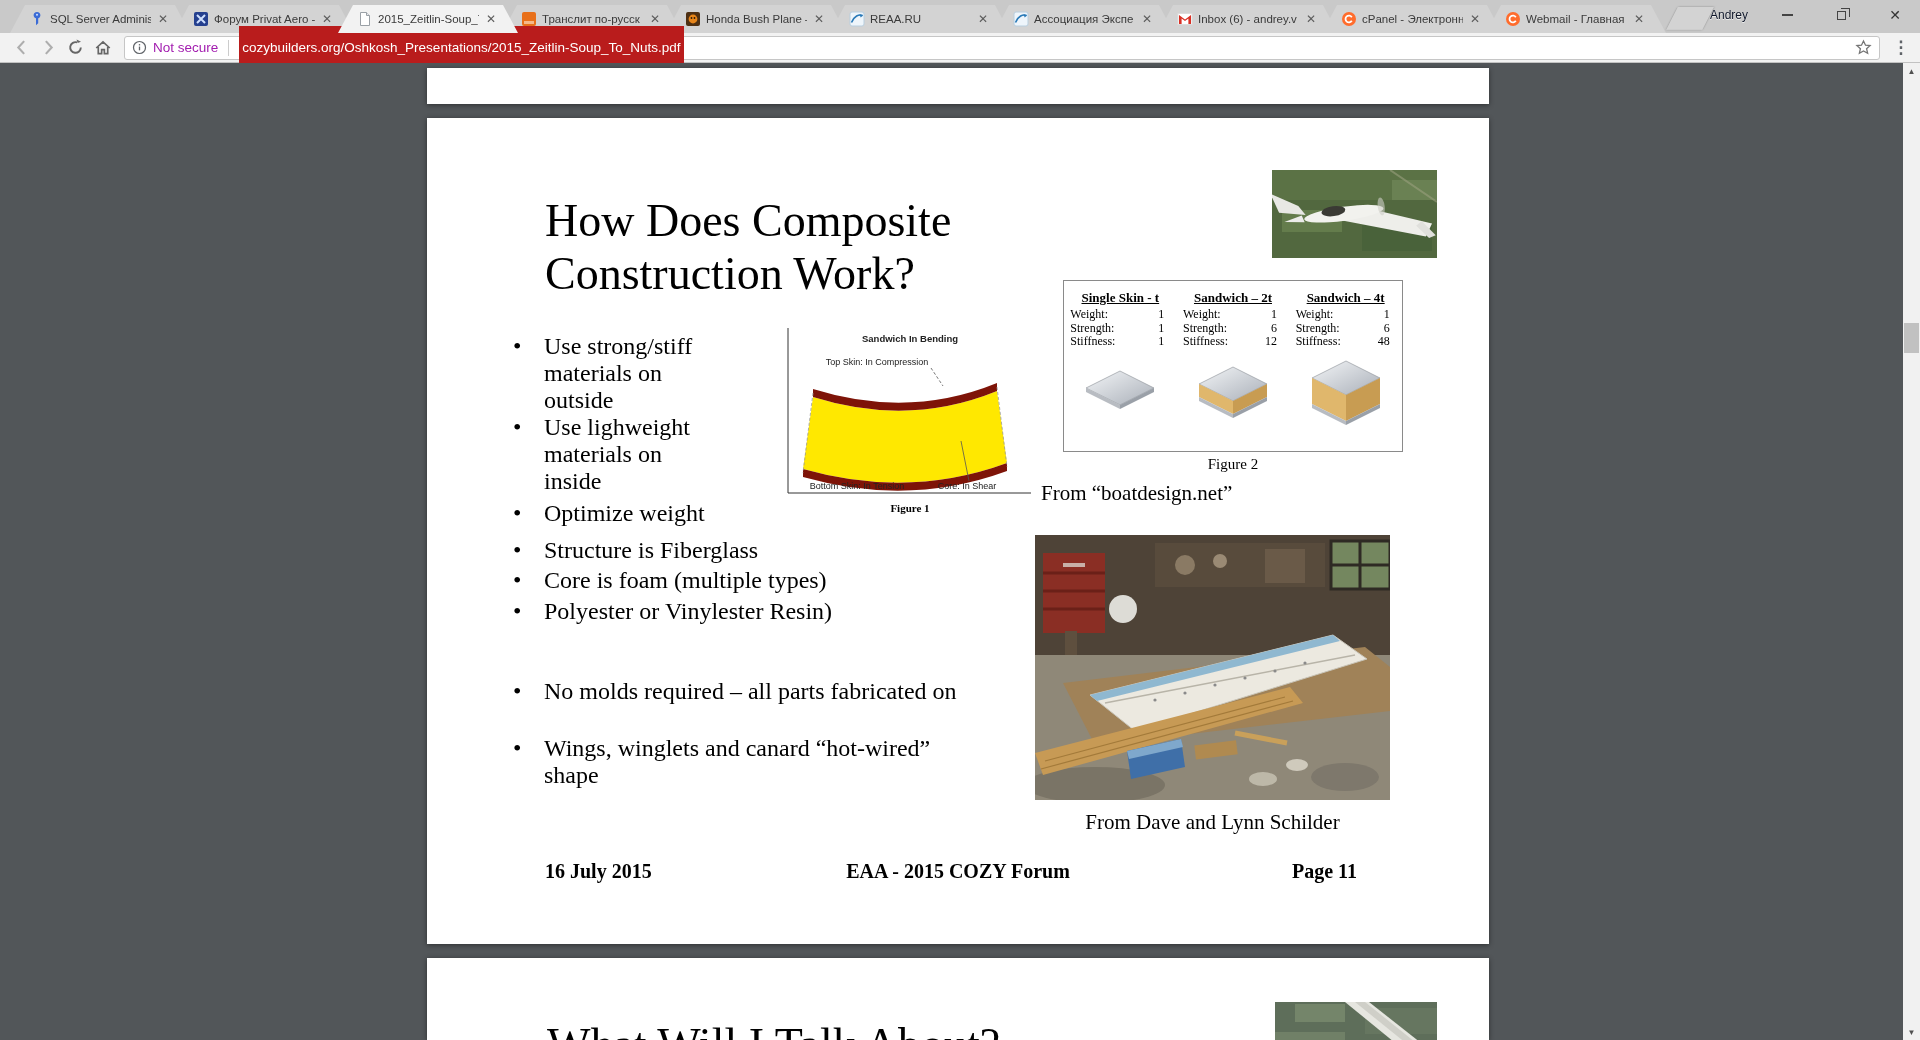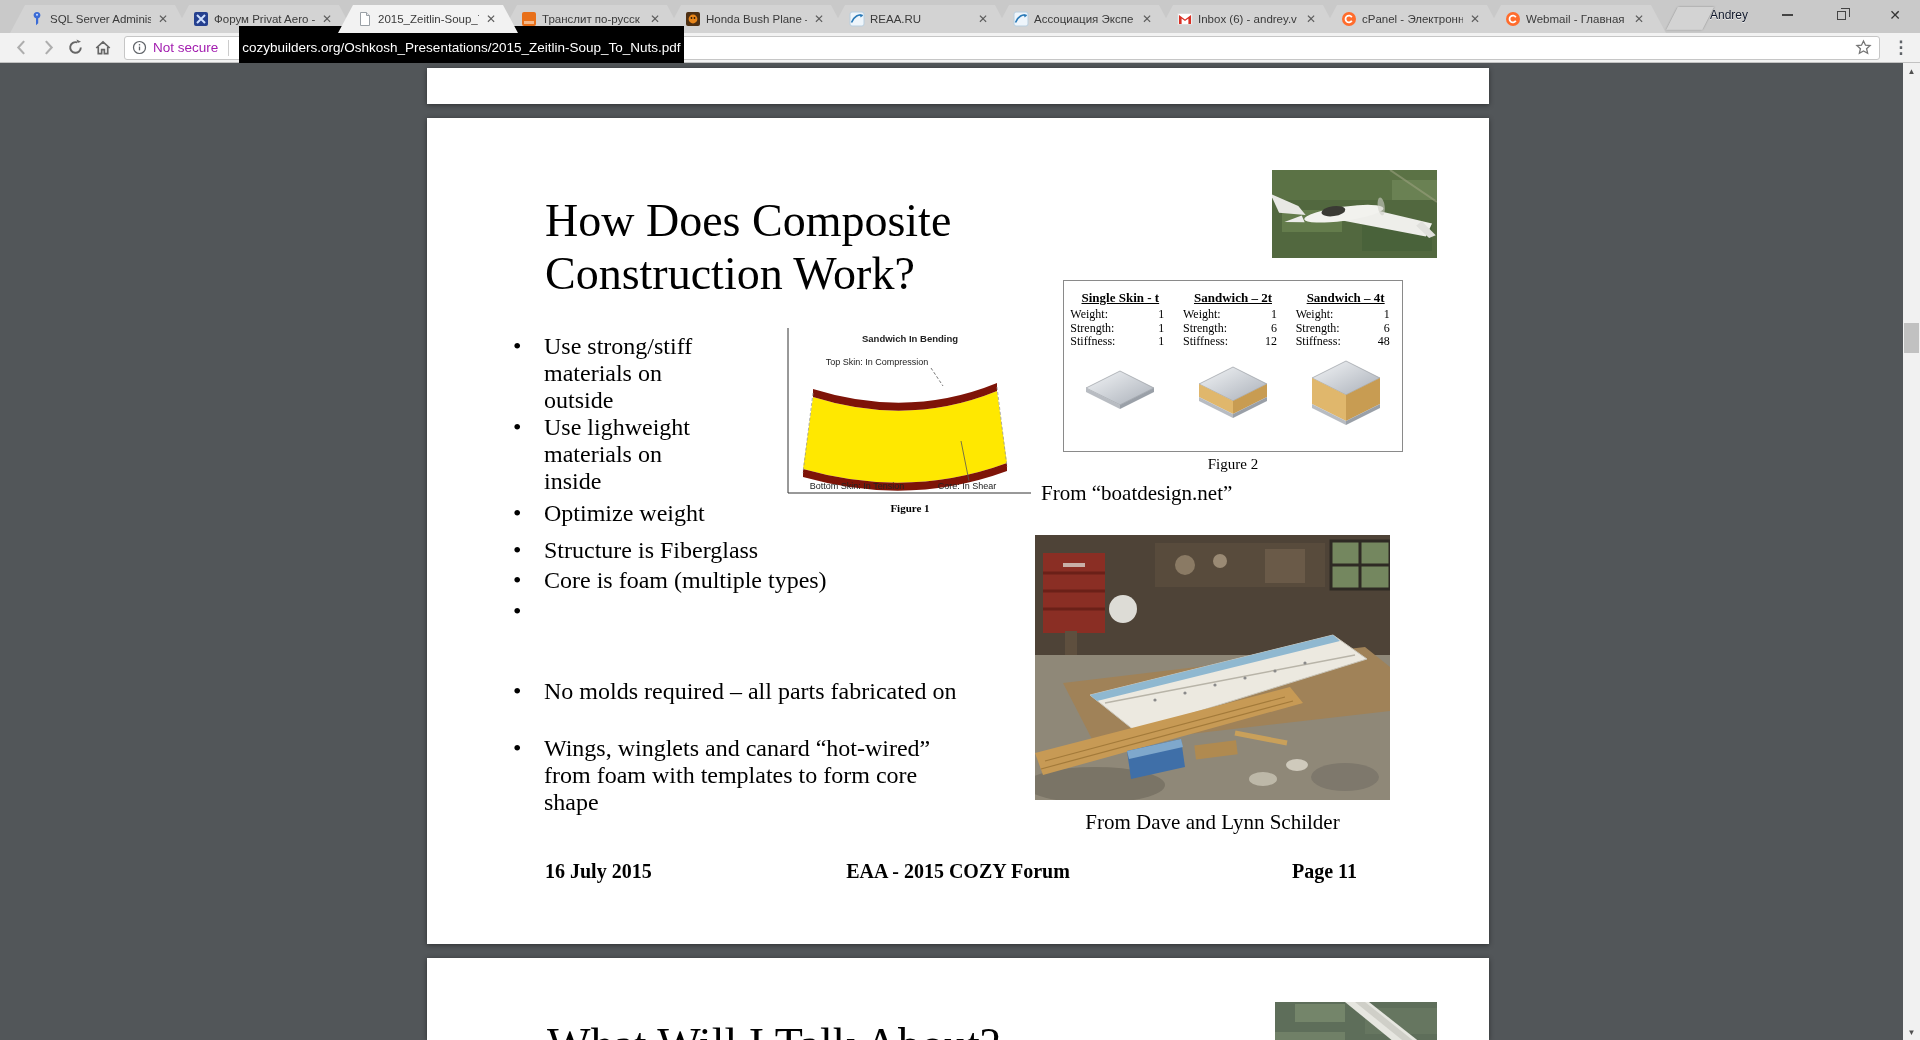--- a/index.html
+++ b/index.html
@@ -30,21 +30,21 @@
   .glyph-close { font-size:14px; color:#333; line-height:1; }
 
   
   .toolbar { position:absolute; top:33px; left:0; width:1920px; height:30px; background:#f2f2f2;
              border-bottom:1px solid #c2c2c2; display:flex; align-items:center; padding:0 4px 0 8px; }
   .navbtn { width:27px; height:27px; display:flex; align-items:center; justify-content:center; }
   .omnibox { flex:1; height:24px; margin:0 6px 0 8px; background:#fff; border:1px solid #c6c6c6; border-radius:3px;
              display:flex; align-items:center; padding:0 7px; }
   .secure-label { font-size:13.5px; color:#a21caf; margin-left:6px; white-space:nowrap; }
   .omni-sep { width:1px; height:16px; background:#ccc; margin:0 10px; }
-  .url-text { font-size:13.5px; color:#fff; background:#000000; padding:14px 3px; white-space:nowrap; }
+  .url-text { font-size:13.5px; color:#fff; background:#b91c1c; padding:14px 3px; white-space:nowrap; }
   .omni-spacer { flex:1; }
   .menu-btn { width:30px; height:27px; display:flex; align-items:center; justify-content:center;
               font-size:17px; color:#5f6368; font-weight:bold; letter-spacing:0; }
 
   
   .pdf-viewport { position:absolute; top:63px; left:0; width:1920px; height:977px; background:#525659; overflow:hidden; }
   .scrollbar { position:absolute; top:0; right:0; width:17px; height:977px; background:#f1f1f1; }
   .sb-arrow { position:absolute; left:0; width:17px; height:16px; display:flex; align-items:center; justify-content:center;
               font-size:8px; color:#505050; }
   .sb-arrow.up { top:0; } .sb-arrow.down { bottom:0; }
@@ -444,33 +444,33 @@
     </div>
     <div class="bullet" style="top:449px">
       <span class="dot">•</span>
       <span>
           <div class="bline">Core is foam (multiple types)</div>
         </span>
     </div>
     <div class="bullet" style="top:480px">
       <span class="dot">•</span>
       <span>
+        <div class="bline">Polyester or Vinylester Resin)</div>
       </span>
     </div>
     <div class="bullet" style="top:560px">
       <span class="dot">•</span>
       <span>
         <div class="bline">No molds required – all parts fabricated on</div>
       </span>
     </div>
     <div class="bullet" style="top:617px">
       <span class="dot">•</span>
       <span>
         <div class="bline">Wings, winglets and canard “hot-wired”</div>
-        <div class="bline">from foam with templates to form core</div>
         <div class="bline">shape</div>
       </span>
     </div>
 
     <div class="workshop-photo">
       <svg width="355" height="265" viewBox="0 0 355 265">
         <rect width="355" height="265" fill="#6b5d4c"></rect>
         <rect x="0" y="0" width="355" height="120" fill="#4e4337"></rect>
         <rect x="120" y="8" width="170" height="44" fill="#584b3c"></rect>
         <circle cx="150" cy="30" r="10" fill="#8a7a64"></circle>

